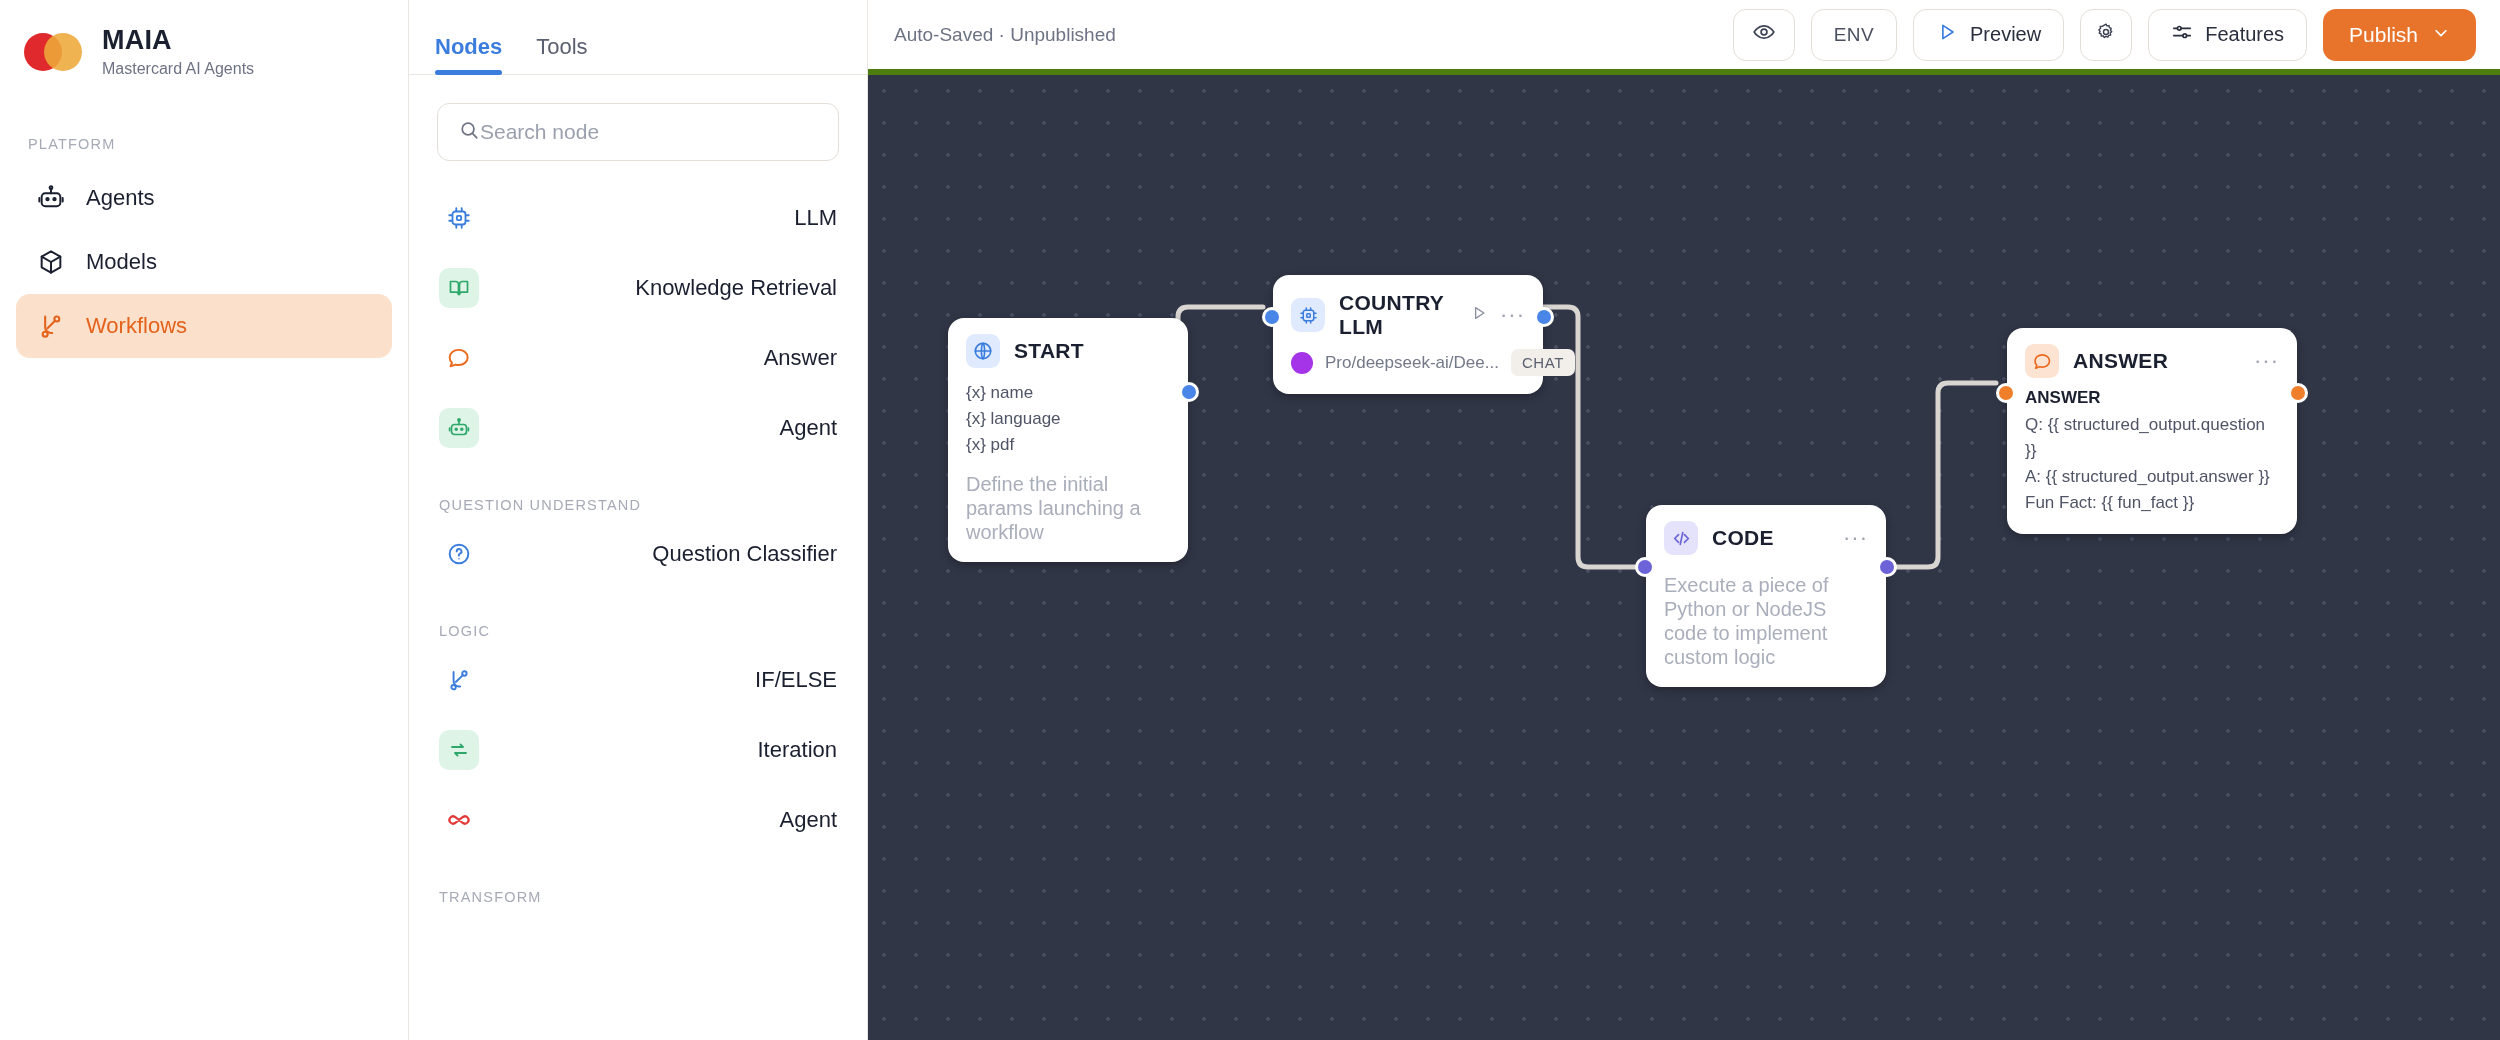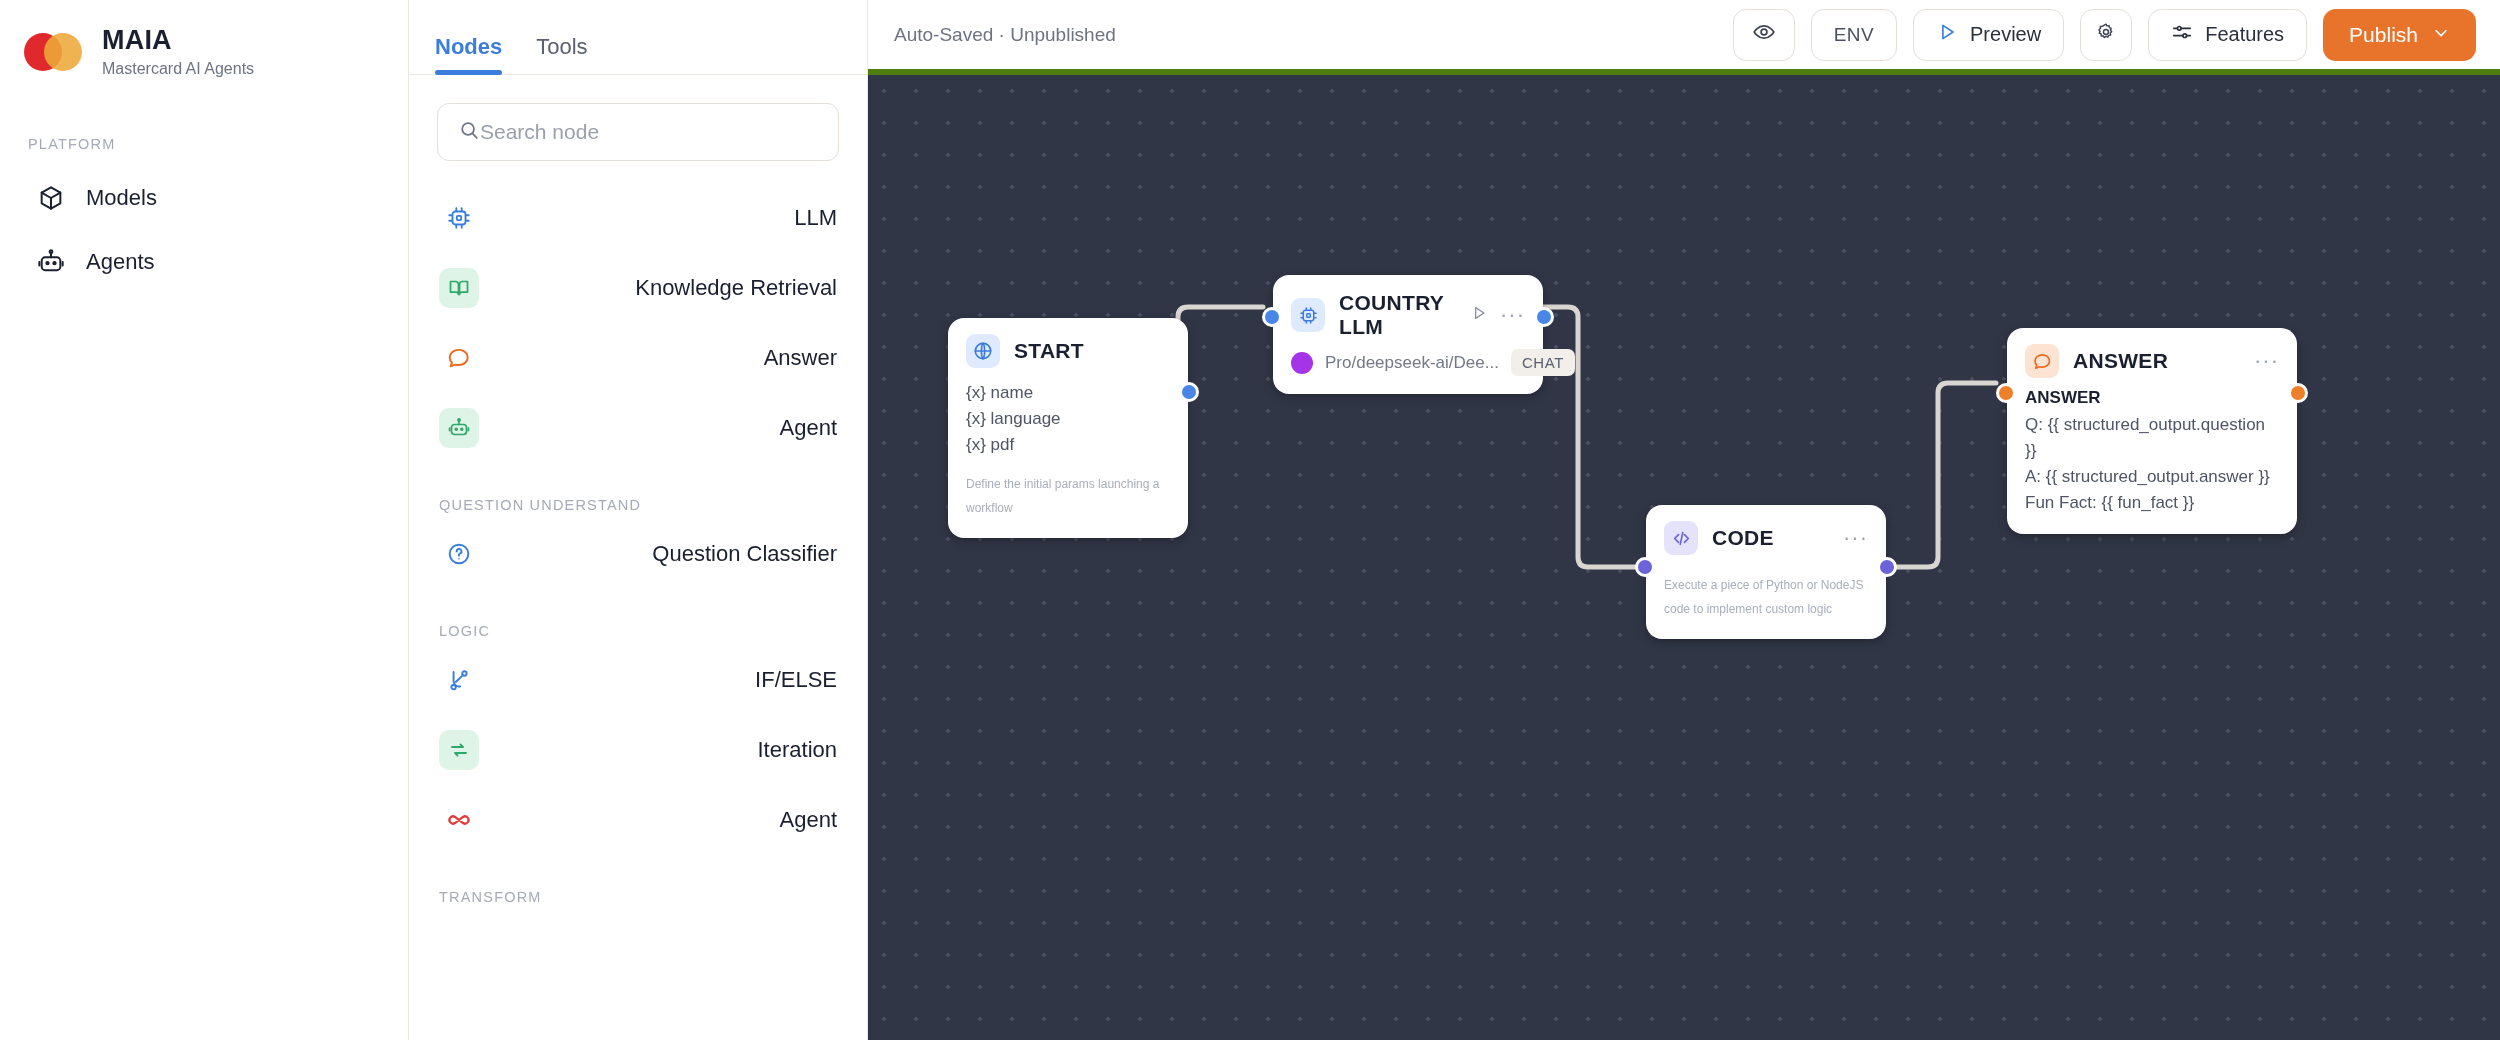--- a/index.html
+++ b/index.html
@@ -122,21 +122,21 @@
   .node-head { display: flex; align-items: center; gap: 14px; padding: 16px 18px 0 18px; }
   .node-ic { width: 34px; height: 34px; border-radius: 9px; flex: 0 0 34px; display: flex; align-items: center; justify-content: center; }
   .node-ic.blue { background: #dfeaff; }
   .node-ic.violet { background: #e4e3fb; }
   .node-ic.orange { background: #fde3d2; }
   .node-title { font-size: 21px; font-weight: bold; color: #1b2030; letter-spacing: .3px; flex: 1; }
   .node-ctrl { display: flex; align-items: center; gap: 12px; color: #8a90a0; }
   .dots { font-size: 22px; line-height: 10px; color: #9aa0ad; letter-spacing: 1px; }
   .node-body { padding: 12px 18px 18px 18px; }
   .var-line { font-size: 17px; color: #4f5566; line-height: 26px; }
-  .desc { font-size: 12px; color: #a9aebb; line-height: 24px; margin-top: 14px; }
+  .desc { font-size: 20px; color: #a9aebb; line-height: 24px; margin-top: 14px; }
   .model-row { display: flex; align-items: center; gap: 12px; padding: 10px 18px 18px 18px; }
   .model-dot { width: 22px; height: 22px; border-radius: 50%; background: #a533e8; flex: 0 0 22px; }
   .model-name { font-size: 17px; color: #737988; white-space: nowrap; }
   .chat-badge {
     font-size: 15px; color: #5b6070; background: #f2efea; border-radius: 7px;
     padding: 5px 11px; letter-spacing: .6px;
   }
   .ans-label { font-size: 17px; font-weight: bold; color: #1b2030; margin-bottom: 4px; }
 
   .handle {
@@ -160,42 +160,53 @@
       </div>
       <div class="brand-text">
         <div class="title">MAIA</div>
         <div class="sub">Mastercard AI Agents</div>
       </div>
     </div>
 
     <div class="nav-section-label">PLATFORM</div>
 
     <nav class="nav-list">
-      <div class="nav-item">
-        <span class="ni">
-          <svg width="28" height="28" viewBox="0 0 24 24" fill="none" stroke="#1b2030" stroke-width="1.7" stroke-linecap="round" stroke-linejoin="round">
-            <path d="M12 2.8l8 4.6v9.2l-8 4.6-8-4.6V7.4z"></path>
-              <path d="M4 7.4l8 4.6 8-4.6"></path>
-              <path d="M12 12v9.2"></path>
-          </svg>
-        </span>
-        <span class="lbl">Models</span>
-      </div>
       <div class="nav-item">
         <span class="ni">
           <svg width="28" height="28" viewBox="0 0 24 24" fill="none" stroke="#1b2030" stroke-width="1.7" stroke-linecap="round" stroke-linejoin="round">
             <rect x="4" y="8" width="16" height="11" rx="3"></rect>
               <path d="M12 4v4"></path>
               <circle cx="12" cy="3.2" r="1.2"></circle>
             <circle cx="9" cy="13" r="1"></circle>
               <circle cx="15" cy="13" r="1"></circle>
               <path d="M2 12v3M22 12v3"></path>
           </svg>
         </span>
         <span class="lbl">Agents</span>
+      </div>
+      <div class="nav-item">
+        <span class="ni">
+          <svg width="28" height="28" viewBox="0 0 24 24" fill="none" stroke="#1b2030" stroke-width="1.7" stroke-linecap="round" stroke-linejoin="round">
+            <path d="M12 2.8l8 4.6v9.2l-8 4.6-8-4.6V7.4z"></path>
+              <path d="M4 7.4l8 4.6 8-4.6"></path>
+              <path d="M12 12v9.2"></path>
+          </svg>
+        </span>
+        <span class="lbl">Models</span>
+      </div>
+      <div class="nav-item active">
+        <span class="ni">
+          <svg width="28" height="28" viewBox="0 0 24 24" fill="none" stroke="#e4631c" stroke-width="1.8" stroke-linecap="round" stroke-linejoin="round">
+            <path d="M7 4v9a5 5 0 0 0 5 5h1"></path>
+              <circle cx="7" cy="19" r="2.1"></circle>
+              <circle cx="17" cy="6" r="2.1"></circle>
+              <path d="M15.5 7.6L9 14"></path>
+          </svg>
+        </span>
+        <span class="lbl">Workflows</span>
       </div>
     </nav>
   </aside>
 
   <section class="panel">
     <div class="panel-head">
       <div class="tab active">Nodes</div>
       <div class="tab">Tools</div>
     </div>
 

